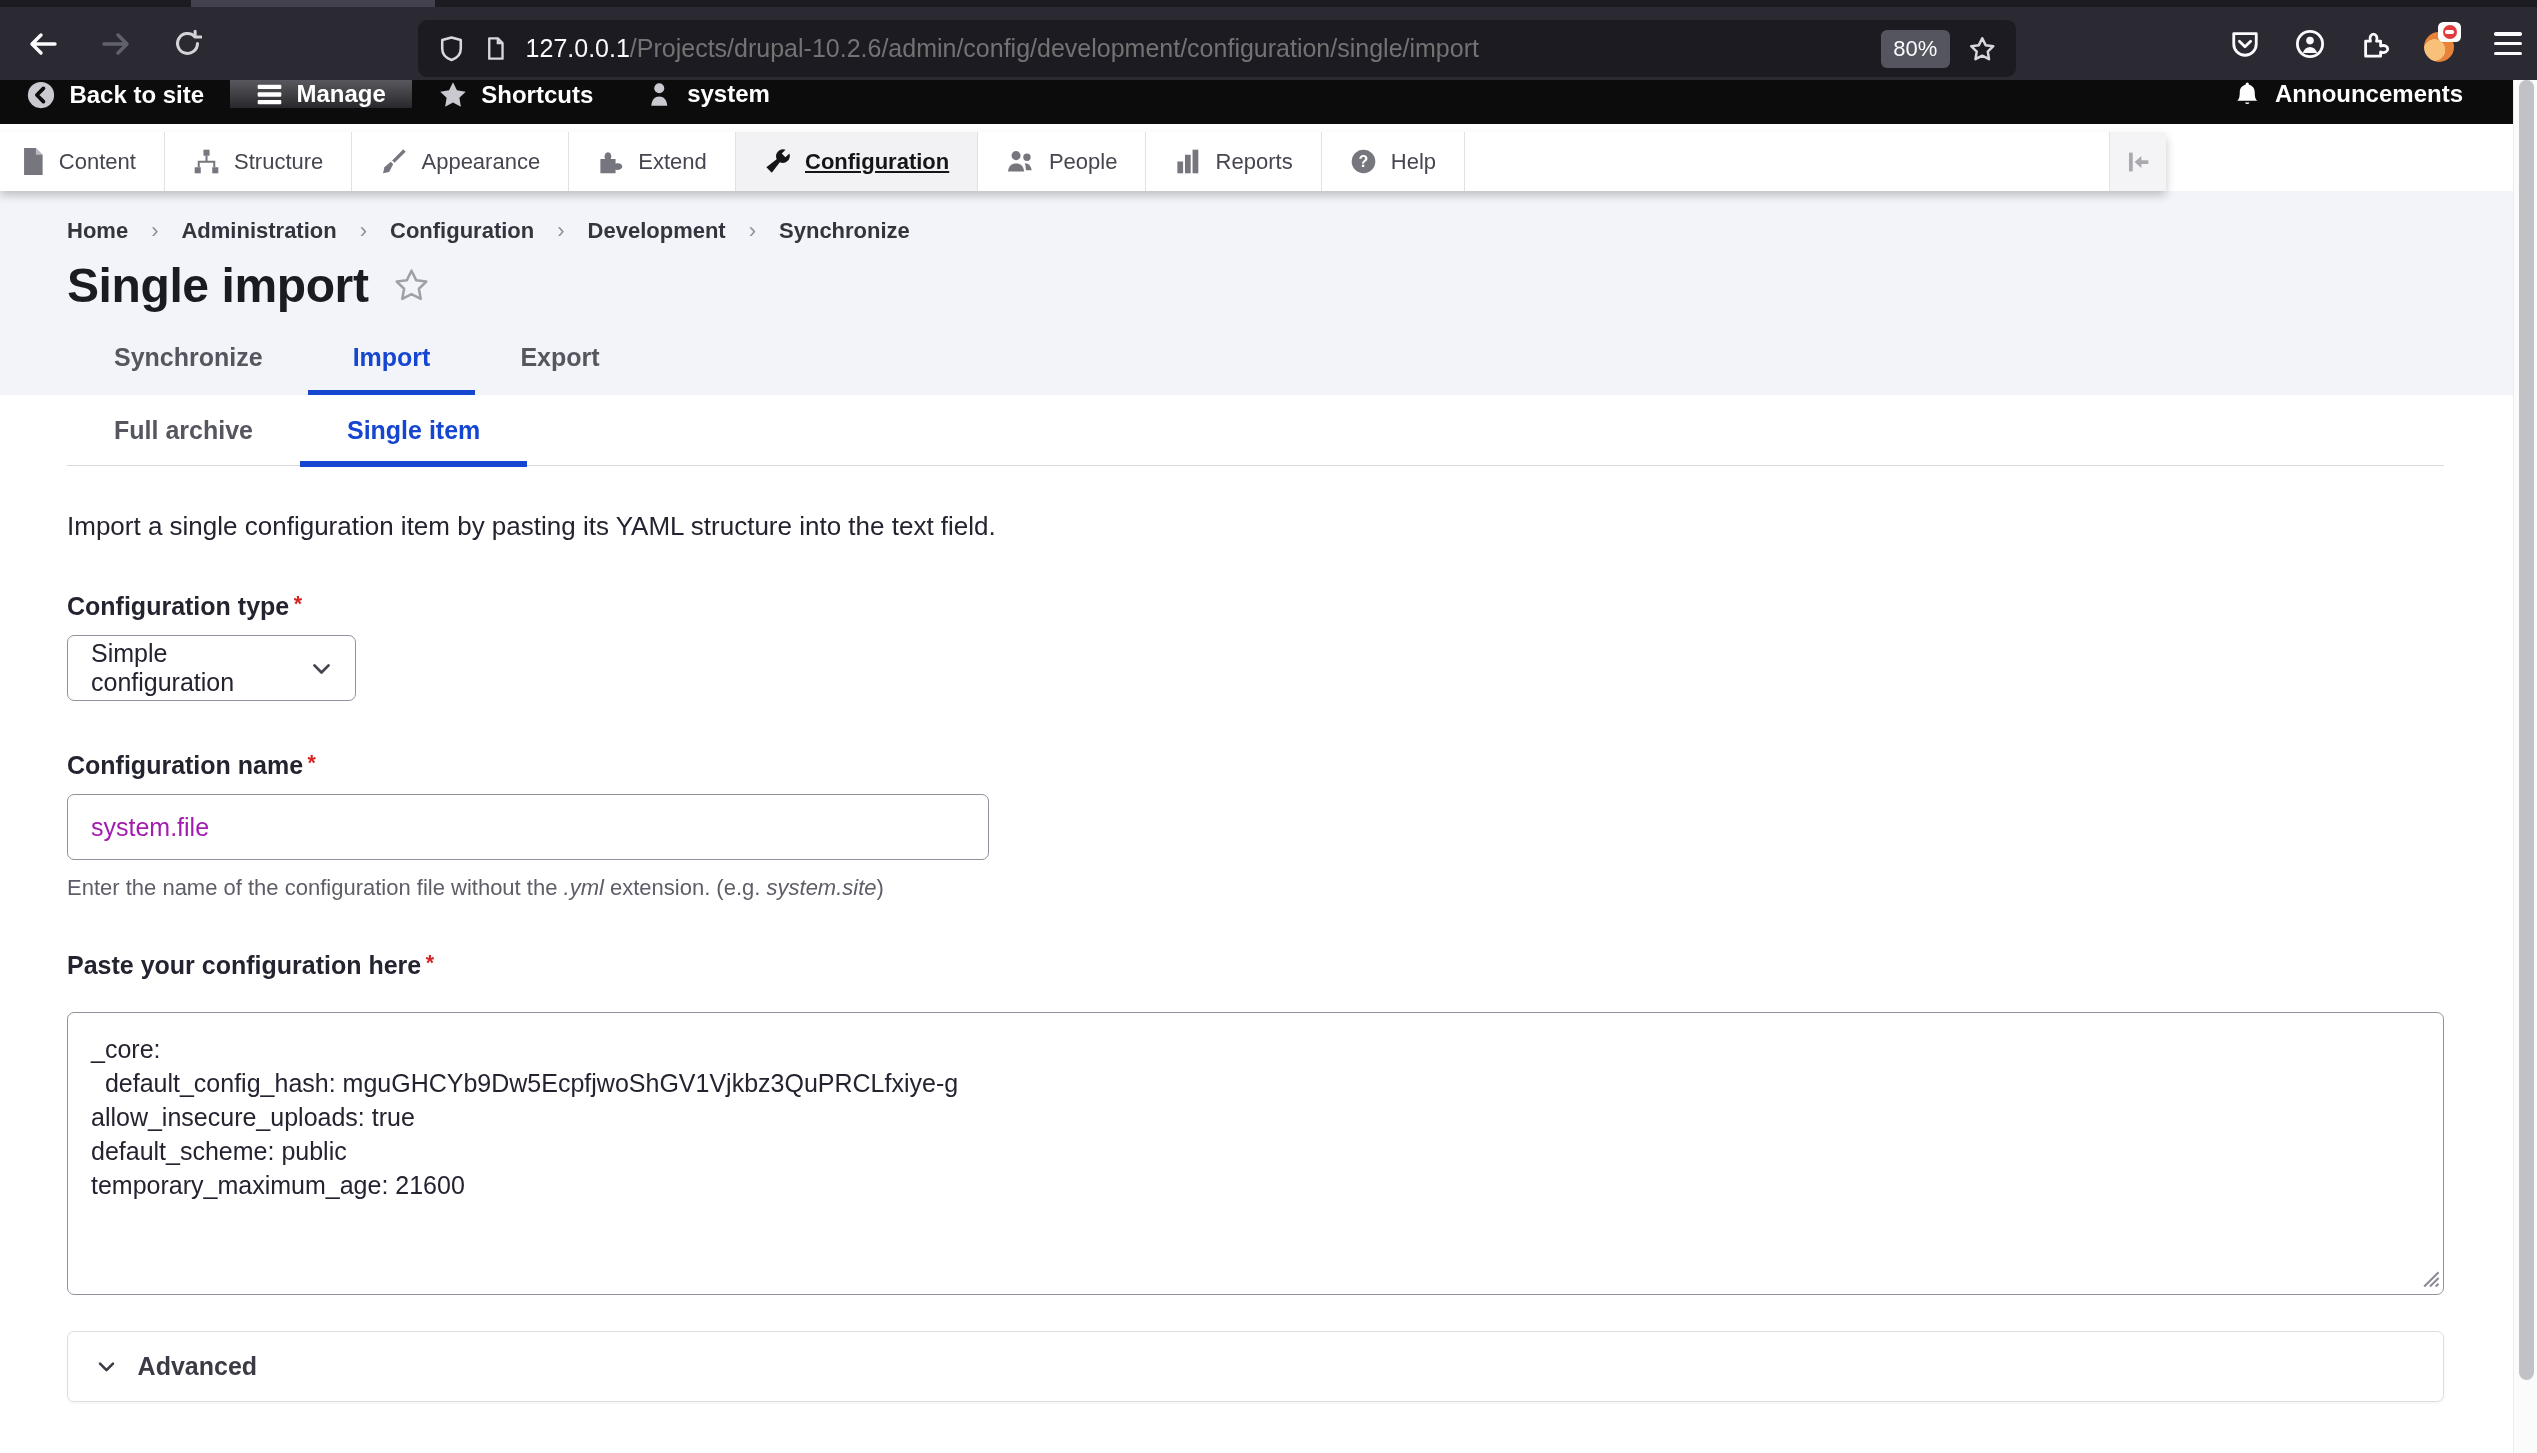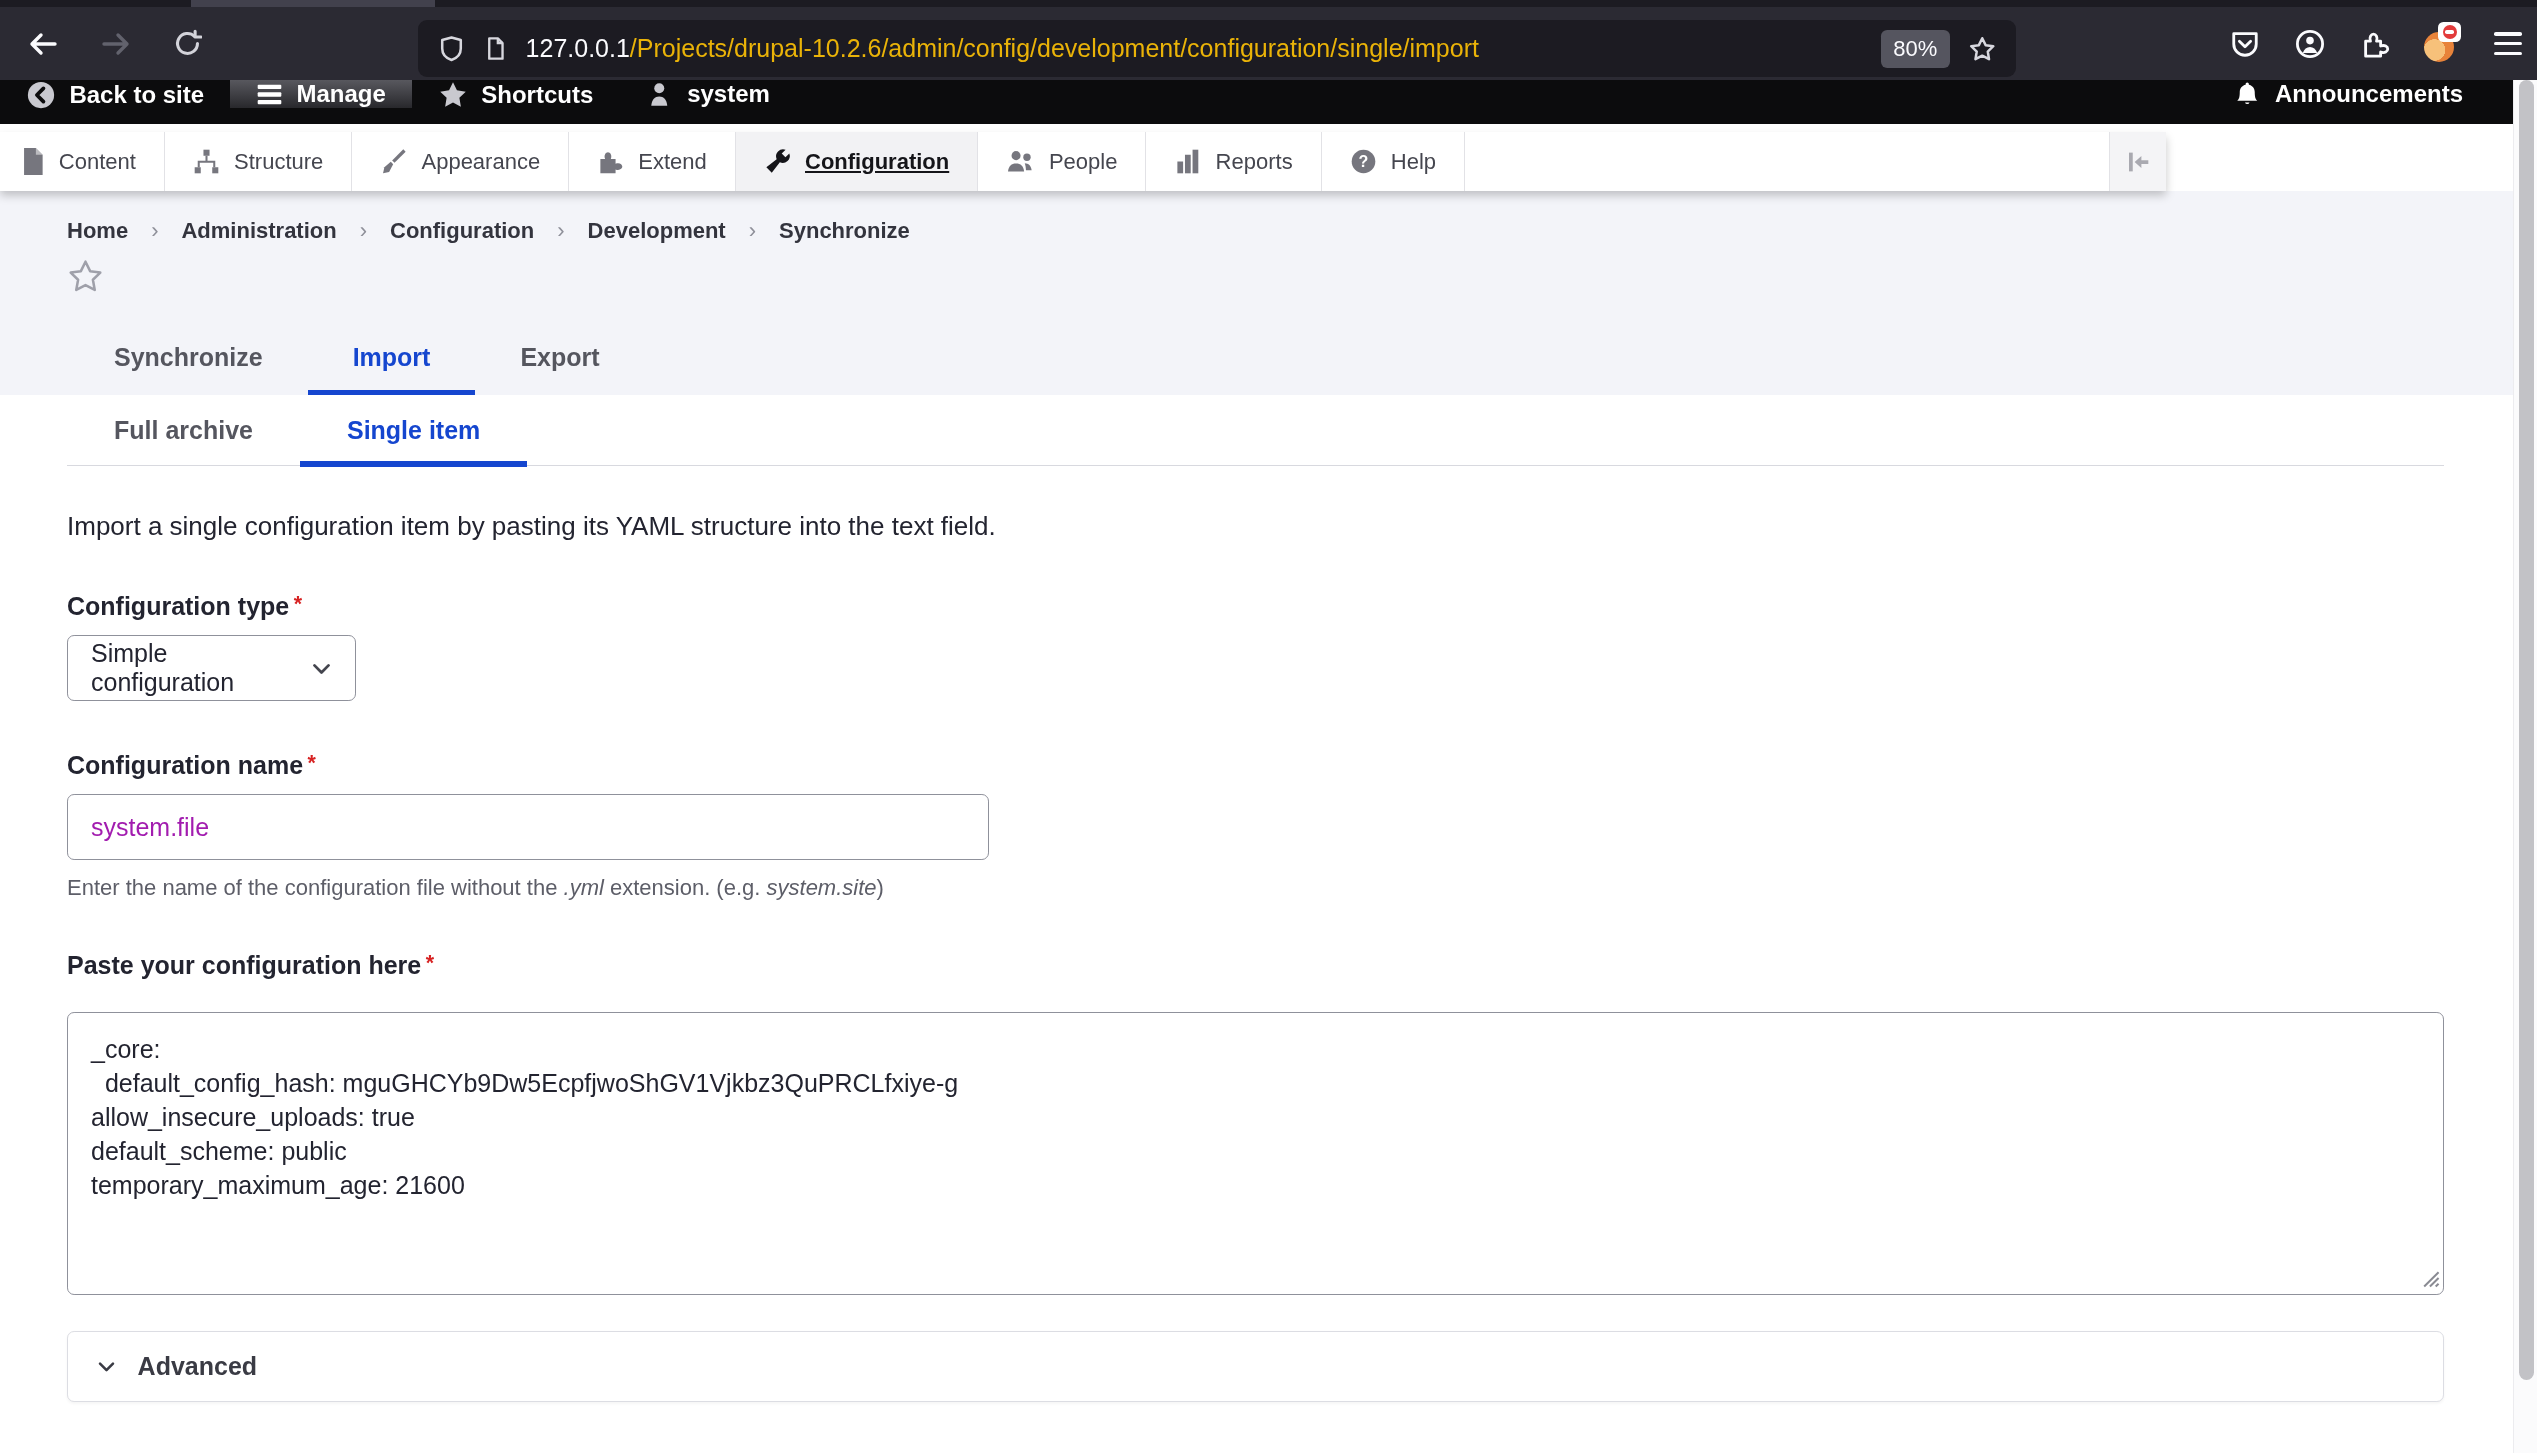--- a/index.html
+++ b/index.html
@@ -14,21 +14,21 @@
   svg { display:block; }
 
   
   .tabstrip { position:absolute; left:0; top:0; right:0; height:7.1px; background:#1c1b22; }
   .tabstrip .active-tab { position:absolute; left:191px; width:244px; top:0; height:7.1px; background:#42414d; }
   .ff-toolbar { position:absolute; left:0; right:0; top:7.1px; height:73px; background:#2b2a33; }
   .nav-btns { position:absolute; left:27px; top:0; height:100%; display:flex; align-items:center; gap:41px; }
   .urlbar { position:absolute; left:418px; width:1598px; top:13.4px; height:57px; background:#1c1b22;
             border-radius:9px; display:flex; align-items:center; padding:0 19.6px; gap:18px; }
   .url-text { font-size:25px; color:#fbfbfe; white-space:nowrap; overflow:hidden; }
-  .url-text .path { color:#eab308; }
+  .url-text .path { color:#737373; }
   .zoom-badge { margin-left:auto; background:#55555f; color:#fbfbfe; font-size:22px;
                 padding:6.2px 12.5px; border-radius:6.2px; }
   .ff-right { position:absolute; right:16px; top:0; height:100%; display:flex; align-items:center; gap:34px; }
   .ext-badge { position:relative; width:36px; height:36px; }
   .ext-badge .fox { position:absolute; left:0; bottom:0; width:30px; height:30px; border-radius:50%;
                     background:radial-gradient(circle at 35% 60%, #f7c17a 0 40%, #e8833a 41% 100%); }
   .ext-badge .bubble { position:absolute; right:-1.8px; top:-3.6px; width:23px; height:19.6px; background:#fff; border-radius:5.3px;
                        display:flex; align-items:center; justify-content:center; }
   .ext-badge .nosign { width:14.2px; height:14.2px; border-radius:50%; background:#e23b3b; position:relative; }
   .ext-badge .nosign::after { content:""; position:absolute; left:2.7px; right:2.7px; top:5.3px; height:3.6px; background:#fff; border-radius:1.8px; }
@@ -327,20 +327,21 @@
     <span class="sep">›</span>
     <a>Administration</a>
     <span class="sep">›</span>
     <a>Configuration</a>
     <span class="sep">›</span>
     <a>Development</a>
     <span class="sep">›</span>
     <a>Synchronize</a>
   </nav>
   <div class="title-row">
+    <h1 class="page-title">Single import</h1>
     <span>
       <svg width="37" height="37" viewBox="0 0 16 16" fill="none" stroke="#9fa0aa" stroke-width="1.1" stroke-linejoin="round">
           <path d="M8 1.6l2 4.1 4.4.6-3.2 3.1.8 4.4L8 11.7 4 13.8l.8-4.4L1.6 6.3 6 5.7z"></path>
         </svg>
     </span>
   </div>
   <div class="tabs-primary">
     <div class="tab">
         <span>Synchronize</span>
       </div>

